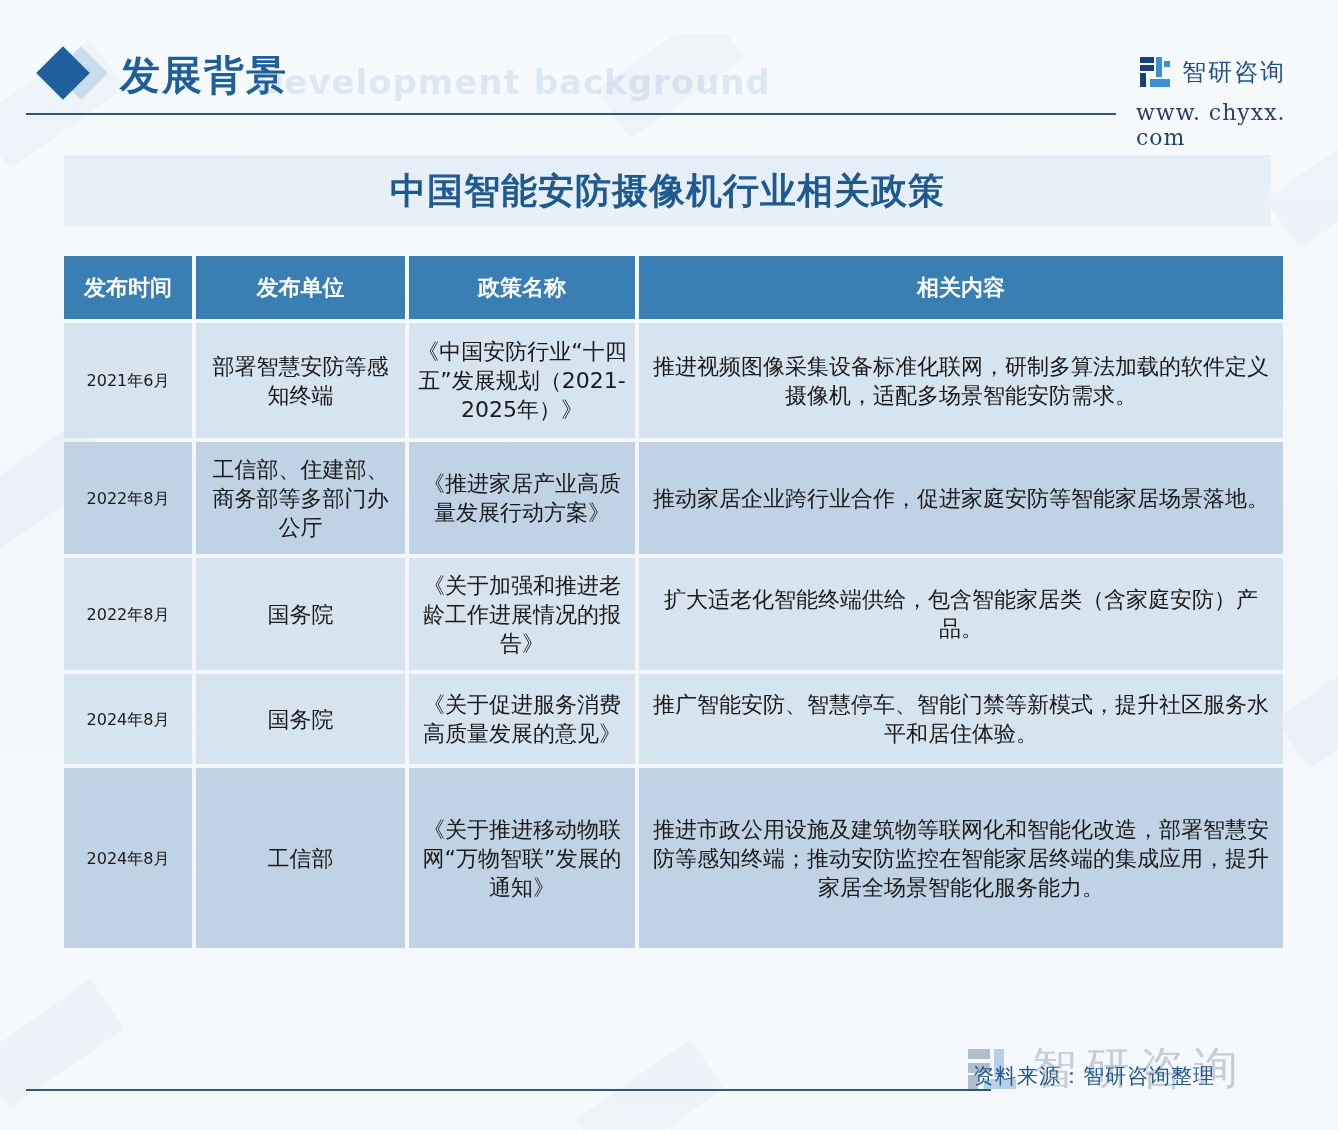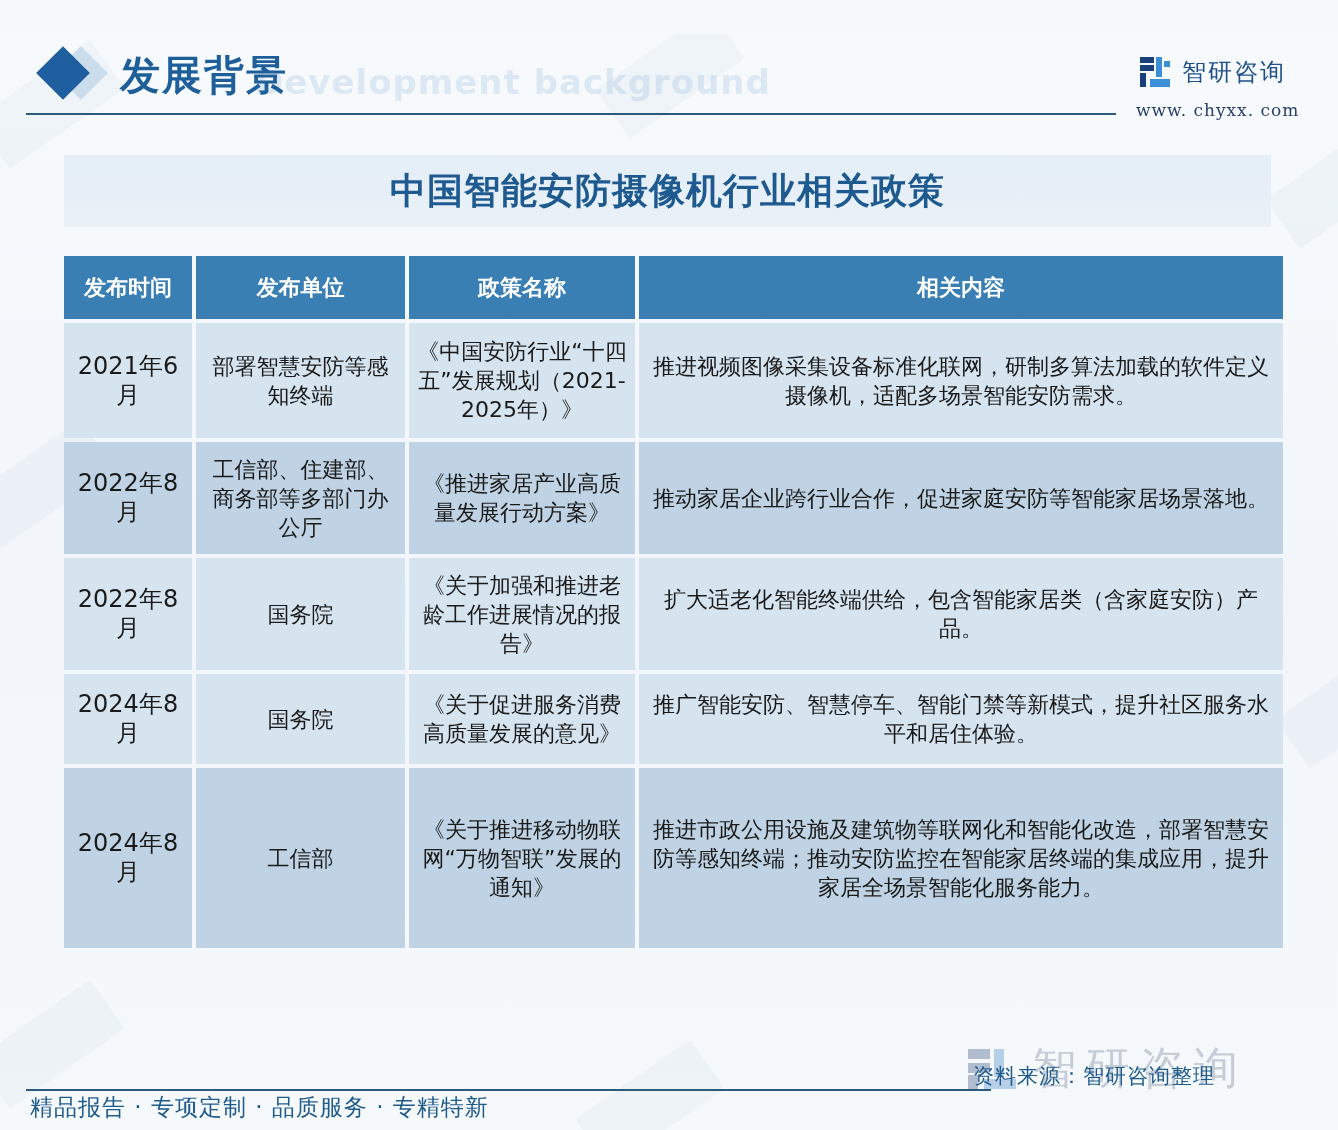--- a/index.html
+++ b/index.html
@@ -62,23 +62,22 @@
     .logo-mark .b { position:absolute; left:0; top:8px; width:14px; height:6px; background:#1b3f7a; }
     .logo-mark .c { position:absolute; left:0; top:16px; width:6px; height:14px; background:#1b3f7a; }
     .logo-mark .d { position:absolute; left:16px; top:0; width:6px; height:20px; background:#3a8fd6; }
     .logo-mark .e { position:absolute; left:10px; top:22px; width:20px; height:8px; background:#3a8fd6; }
     .logo-mark .f { position:absolute; left:24px; top:4px; width:6px; height:6px; background:#3a8fd6; }
     .logo-text {
       font-size: 24px; color: #1e4f88; letter-spacing: 2px;
     }
     .logo-url {
       position: absolute; left: 1136px; top: 66px;
-      font-size: 17px; color: #2a3f66; letter-spacing: 1px;
+      font-size: 22px; color: #2a3f66; letter-spacing: 1px;
       font-family: "DejaVu Serif", serif;
-      text-align: right;
     }
 
     
     .title-banner {
       position: absolute; left: 64px; top: 121px;
       width: 1207px; height: 72px;
       background: linear-gradient(180deg, #e4eef7 0%, #e9f1f8 100%);
       display: flex; align-items: center; justify-content: center;
     }
     .title-banner-text {
@@ -97,21 +96,21 @@
     .policy-table th {
       background: #3a7fb3; color: #ffffff;
       font-size: 22px; font-weight: bold;
       height: 63px; text-align: center; vertical-align: middle;
     }
     .policy-table td {
       color: #1a1a1a; font-size: 22px; line-height: 29px;
       text-align: center; vertical-align: middle;
       padding: 0 6px;
     }
-    .policy-table td.date { font-size: 24px; padding: 0 4px; }
+    .policy-table td.date { font-size: 16px; padding: 0 4px; }
     .row-light td { background: #d6e4f0; }
     .row-dark td { background: #bfd3e4; }
 
     
     .footer-rule {
       position: absolute; left: 26px; top: 1055px;
       width: 965px; height: 2px; background: #2c5a7a;
     }
     .footer-slogan {
       position: absolute; left: 30px; top: 1058px;
@@ -231,14 +230,13 @@
       <div class="a"></div>
         <div class="b"></div>
         <div class="c"></div>
       <div class="d"></div>
         <div class="e"></div>
     </div>
     <span class="footer-wm-text">智研咨询</span>
   </div>
   <div class="footer-rule"></div>
   <div class="footer-source">资料来源：智研咨询整理</div>
-  <div class="footer-slogan">精品报告 · 专项定制 · 品质服务 · 专精特新</div>
 </div>
 
 </body></html>

